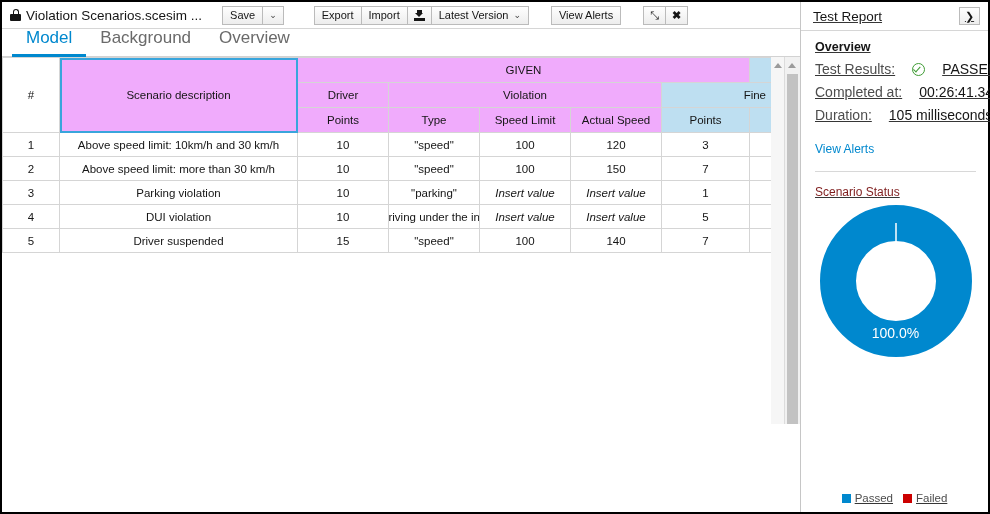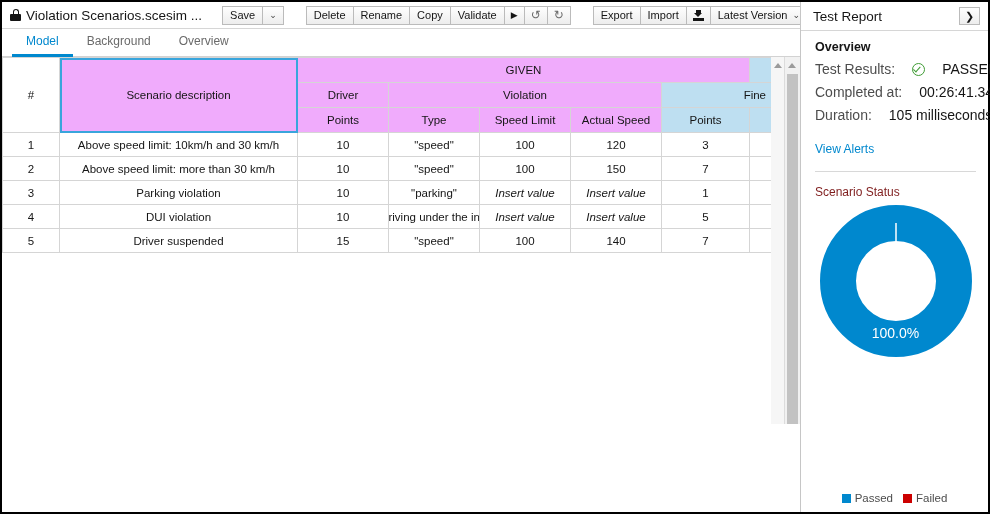--- a/index.html
+++ b/index.html
@@ -88,21 +88,21 @@
 
   
   .tabs{
     height:28px;min-height:28px;
     display:flex;align-items:flex-end;
     padding-left:10px;box-sizing:border-box;
     border-bottom:1px solid #d2d2d2;
     background:#fff;
   }
   .tab{
-    font-size:12px;color:#6a6a6a;
+    font-size:17px;color:#6a6a6a;
     padding:0 14px 6px 14px;
     cursor:pointer;white-space:nowrap;
     border-bottom:3px solid transparent;
     margin-bottom:-1px;
   }
   .tab.active{color:#0088ce;border-bottom-color:#0088ce;}
 
   
   .grid-wrap{
     flex:1;position:relative;overflow:hidden;background:#fff;
@@ -173,20 +173,21 @@
   }
 
   
   .report{
     width:188px;height:510px;
     box-sizing:border-box;
     border-left:1px solid #c6c6c6;
     background:#fff;
     display:flex;flex-direction:column;
     position:relative;
+    text-decoration:underline;
   }
   .report-head{
     height:29px;min-height:29px;
     display:flex;align-items:center;justify-content:space-between;
     padding:0 8px 0 12px;box-sizing:border-box;
     border-bottom:1px solid #d6d6d6;
   }
   .report-title{font-size:13.5px;color:#151515;}
   .collapse-btn{
     width:21px;height:18px;box-sizing:border-box;
@@ -243,35 +244,20 @@
 
       <div class="btn-group">
         <div class="tb-btn">Save</div>
         <div class="tb-btn caret">
           <span class="caret-gl">⌄</span>
         </div>
       </div>
 
       <div class="gap"></div>
 
-      <div class="btn-group">
-        <div class="tb-btn">Delete</div>
-        <div class="tb-btn">Rename</div>
-        <div class="tb-btn">Copy</div>
-        <div class="tb-btn">Validate</div>
-        <div class="tb-btn icon-only">
-          <span class="play-gl">▶</span>
-        </div>
-        <div class="tb-btn icon-only">
-          <span class="undo-gl">↺</span>
-        </div>
-        <div class="tb-btn icon-only">
-          <span class="redo-gl">↻</span>
-        </div>
-      </div>
 
       <div class="gap"></div>
 
       <div class="btn-group">
         <div class="tb-btn">Export</div>
         <div class="tb-btn">Import</div>
         <div class="tb-btn icon-only">
           <span class="imp-icon">
             <span class="arw"></span>
               <span class="arw2"></span>

